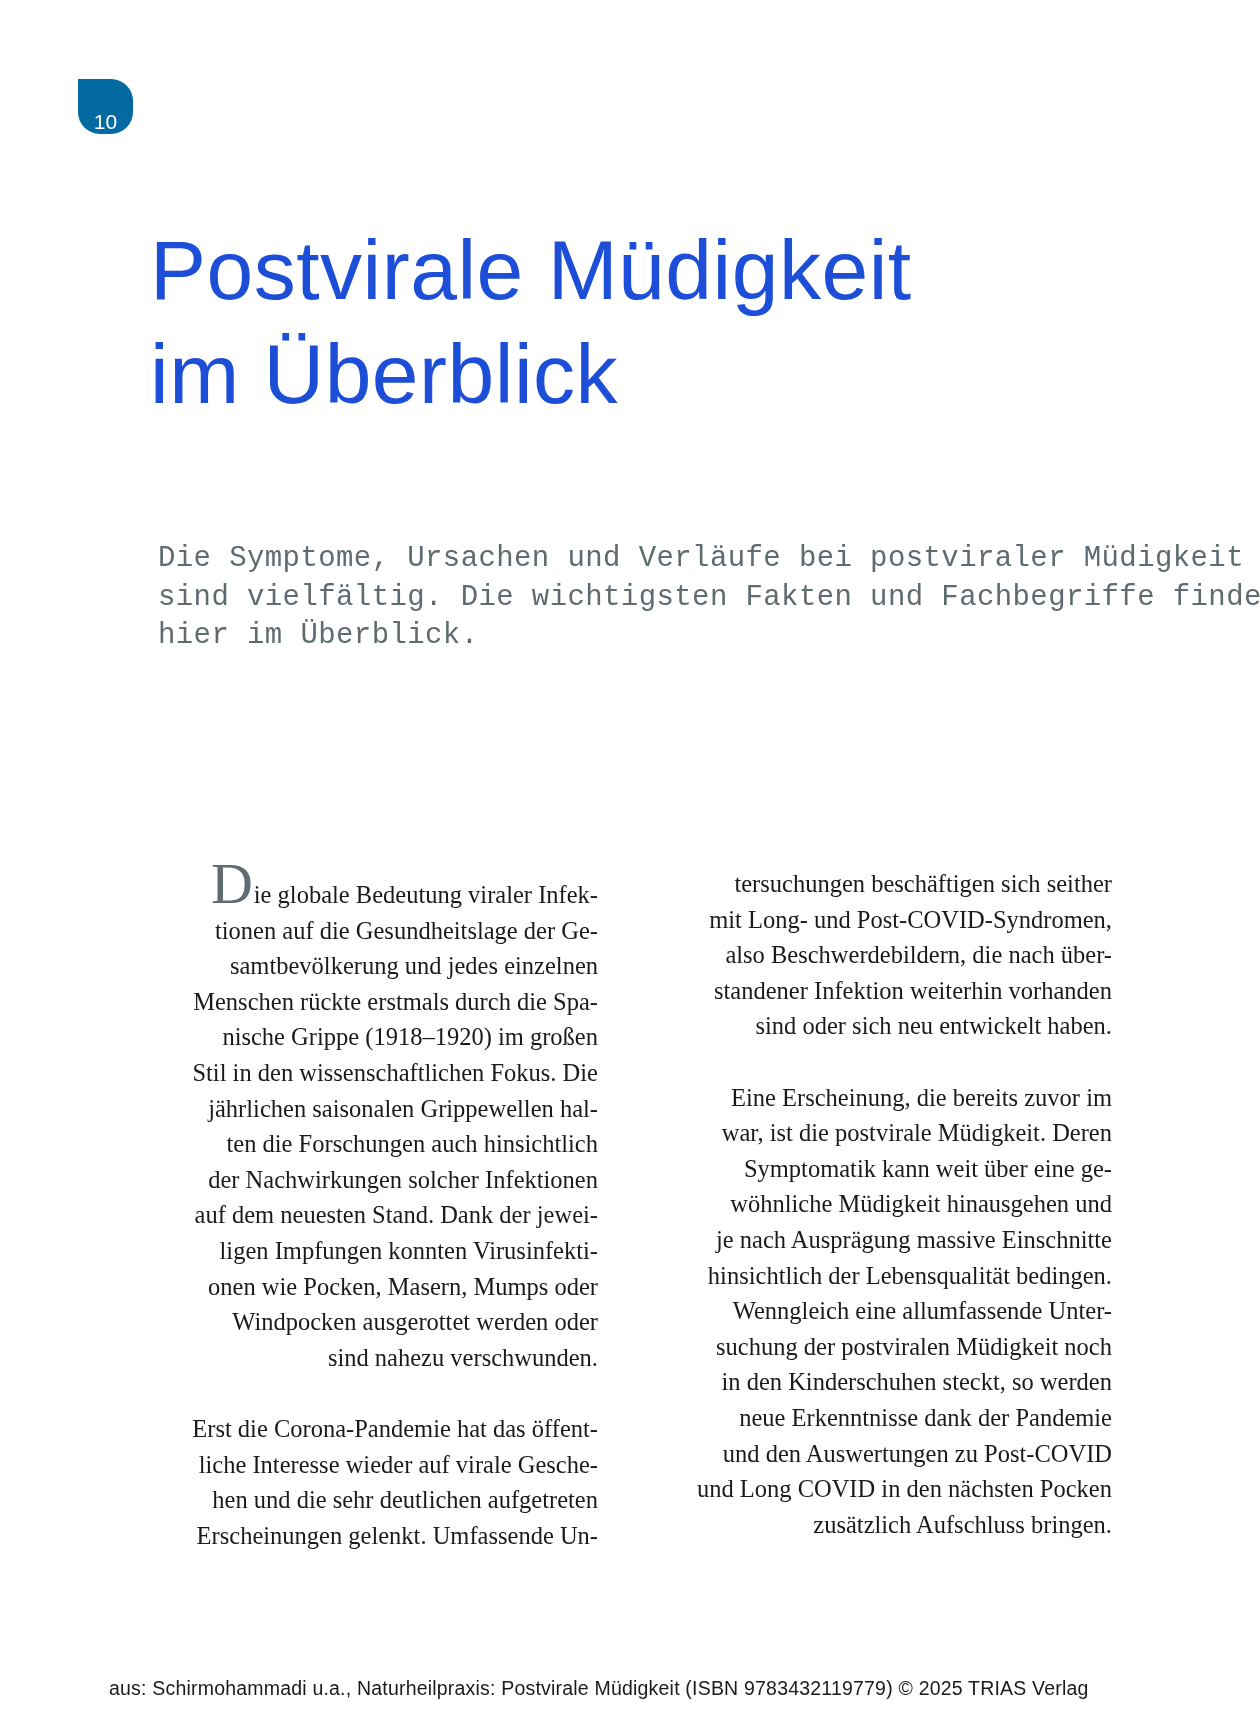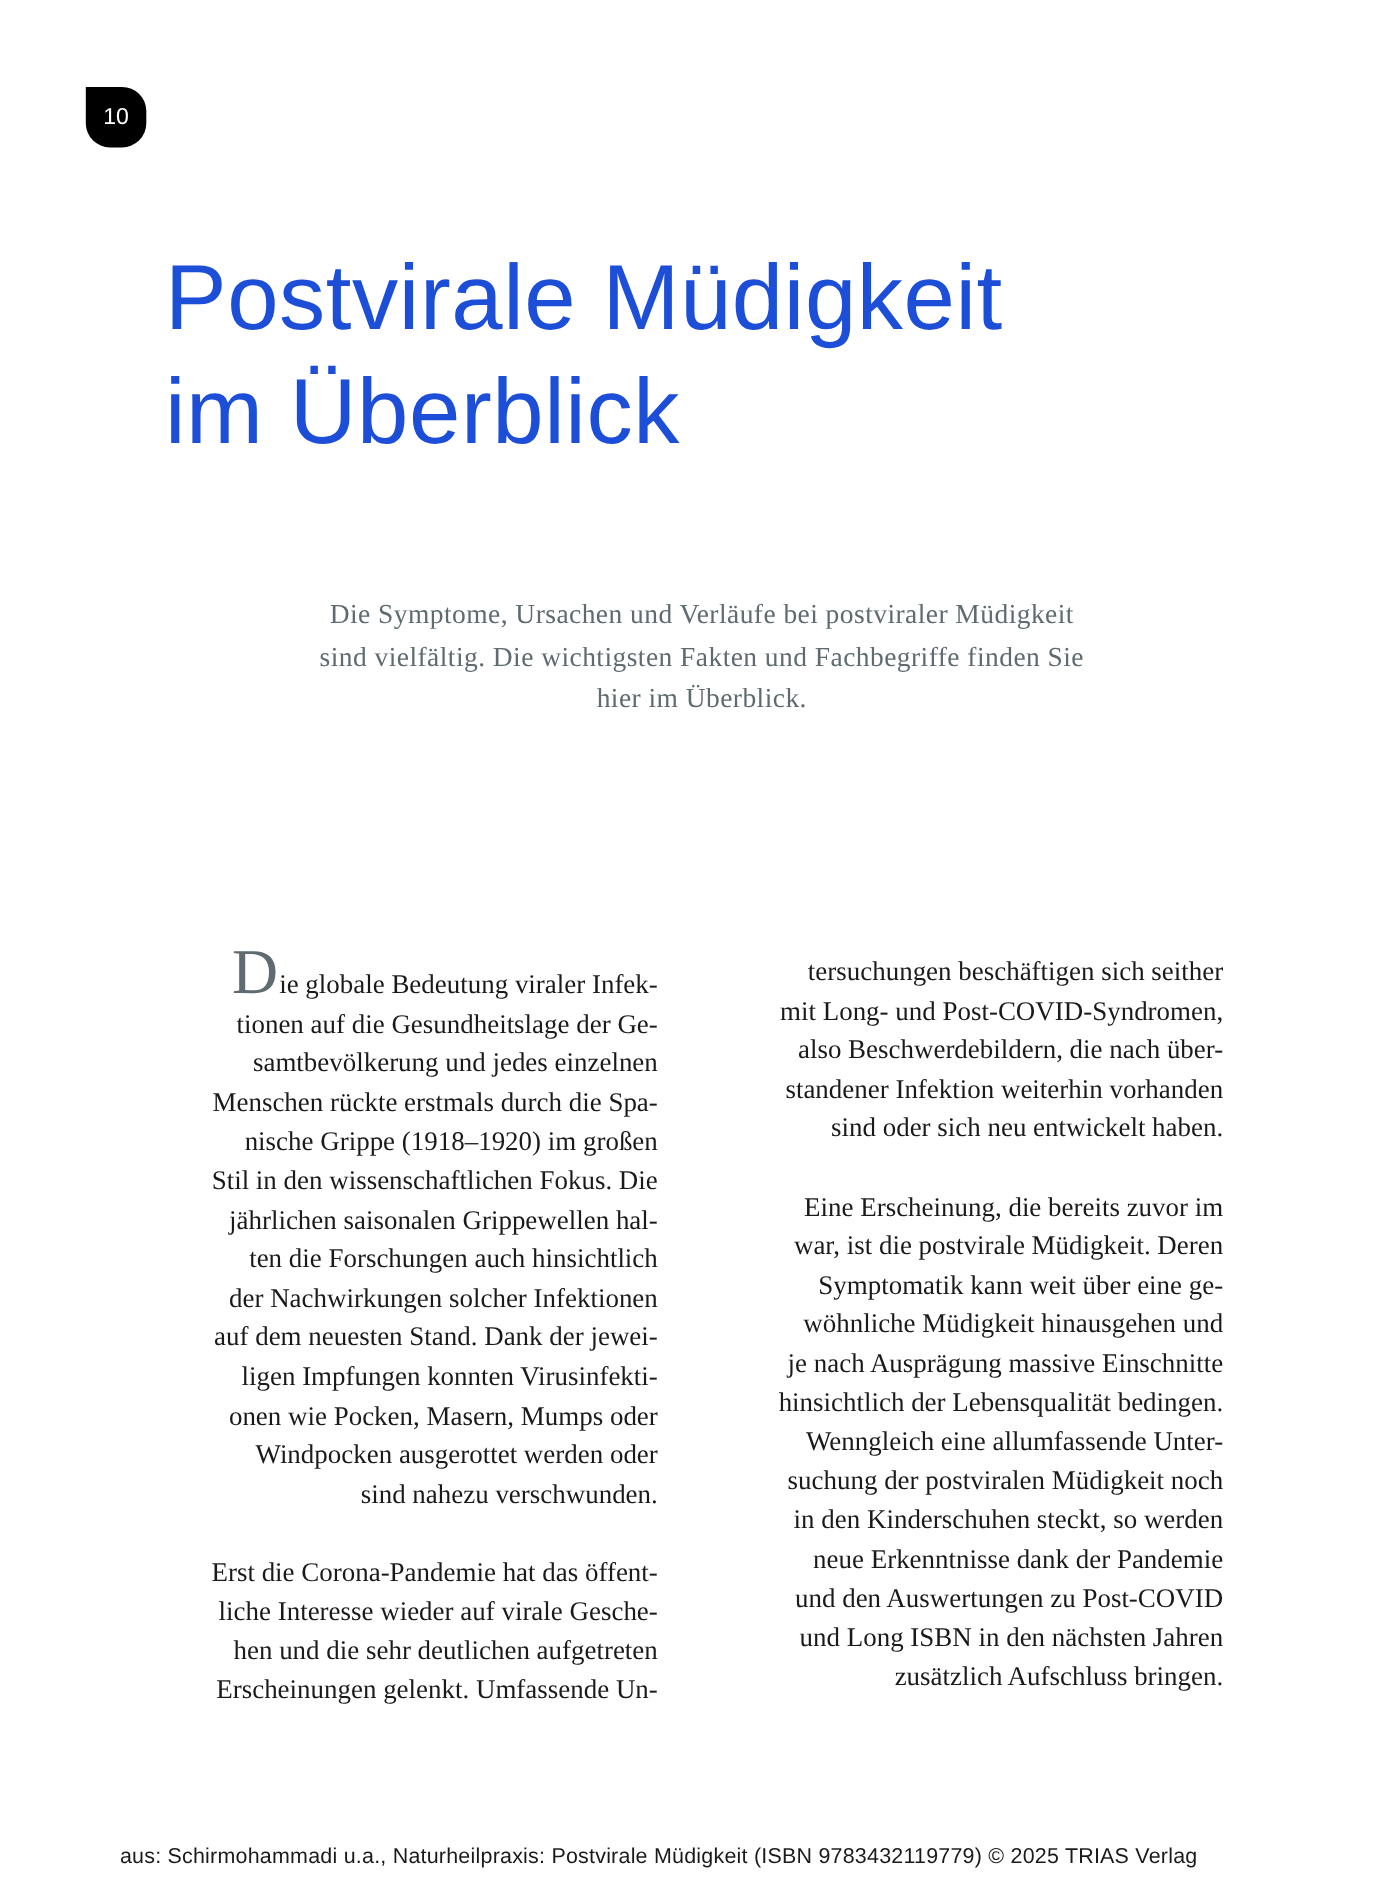--- a/index.html
+++ b/index.html
@@ -12,27 +12,27 @@
       height: 1709px;
       position: relative;
       overflow: hidden;
     }
     .page-badge {
       position: absolute;
       left: 78px;
       top: 79px;
       width: 55px;
       height: 55px;
-      background: #000000;
+      background: #0369a1;
       border-radius: 0 22px 22px 22px;
       color: #ffffff;
       font-family: "Liberation Sans", sans-serif;
       font-size: 21px;
       display: flex;
-      align-items: center;
+      align-items: flex-end;
       justify-content: center;
     }
     .title {
       position: absolute;
       left: 150px;
       top: 218px;
       margin: 0;
       color: #1d4ed8;
       font-family: "Liberation Sans", sans-serif;
       font-weight: normal;
@@ -43,25 +43,24 @@
     .title span {
       display: block;
     }
     .intro {
       position: absolute;
       left: 158px;
       top: 540px;
       width: 960px;
       margin: 0;
       color: #5f6b70;
-      font-family: Liberation Serif, serif;
-      font-size: 25px;
+      font-family: Liberation Mono, monospace;
+      font-size: 29px;
       line-height: 38.5px;
       letter-spacing: 0.4px;
-      text-align: center;
     }
     .intro span { display: block; white-space: nowrap; }
     .column {
       position: absolute;
       top: 866px;
       width: 440px;
       font-family: "Liberation Serif", serif;
       font-size: 24.5px;
       line-height: 35.6px;
       color: #1a1a1a;
@@ -148,18 +147,18 @@
     <span class="line">war, ist die postvirale Müdigkeit. Deren</span>
     <span class="line">Symptomatik kann weit über eine ge-</span>
     <span class="line">wöhnliche Müdigkeit hinausgehen und</span>
     <span class="line">je nach Ausprägung massive Einschnitte</span>
     <span class="line">hinsichtlich der Lebensqualität bedingen.</span>
     <span class="line">Wenngleich eine allumfassende Unter-</span>
     <span class="line">suchung der postviralen Müdigkeit noch</span>
     <span class="line">in den Kinderschuhen steckt, so werden</span>
     <span class="line">neue Erkenntnisse dank der Pandemie</span>
     <span class="line">und den Auswertungen zu Post-COVID</span>
-    <span class="line">und Long ISBN in den nächsten Jahren</span>
+    <span class="line">und Long COVID in den nächsten Pocken</span>
     <span class="line">zusätzlich Aufschluss bringen.</span>
   </div>
 </div>
 
 <div class="footer">aus: Schirmohammadi u.a., Naturheilpraxis: Postvirale Müdigkeit (ISBN 9783432119779) © 2025 TRIAS Verlag</div>
 
 </body></html>

